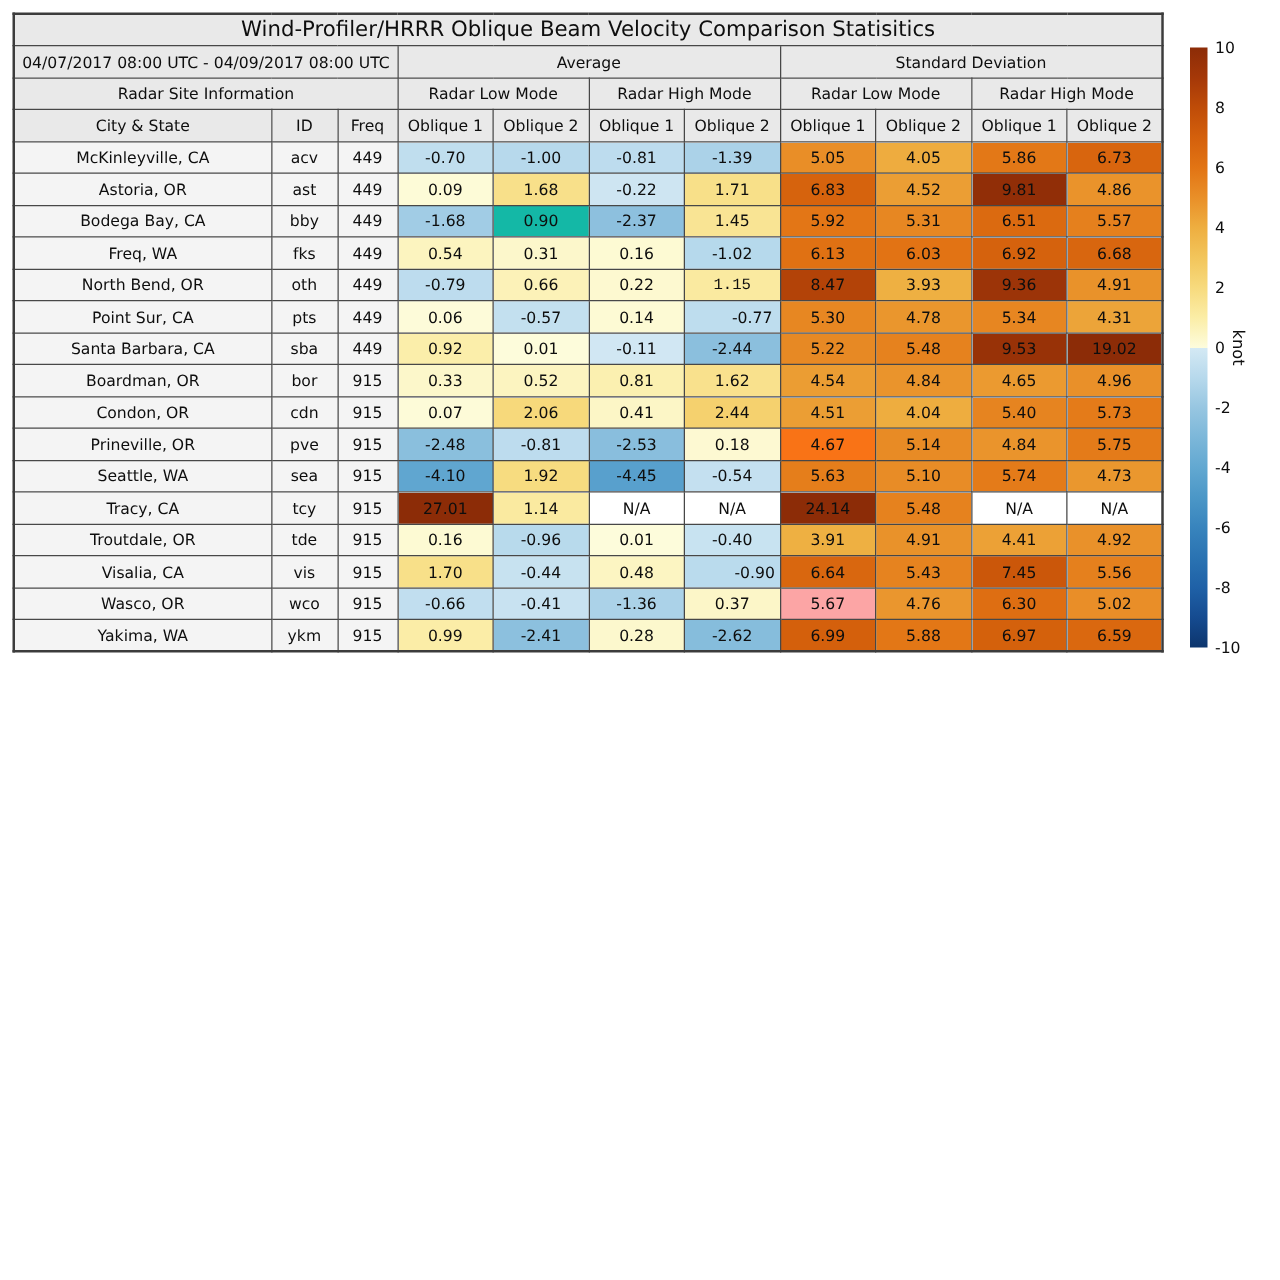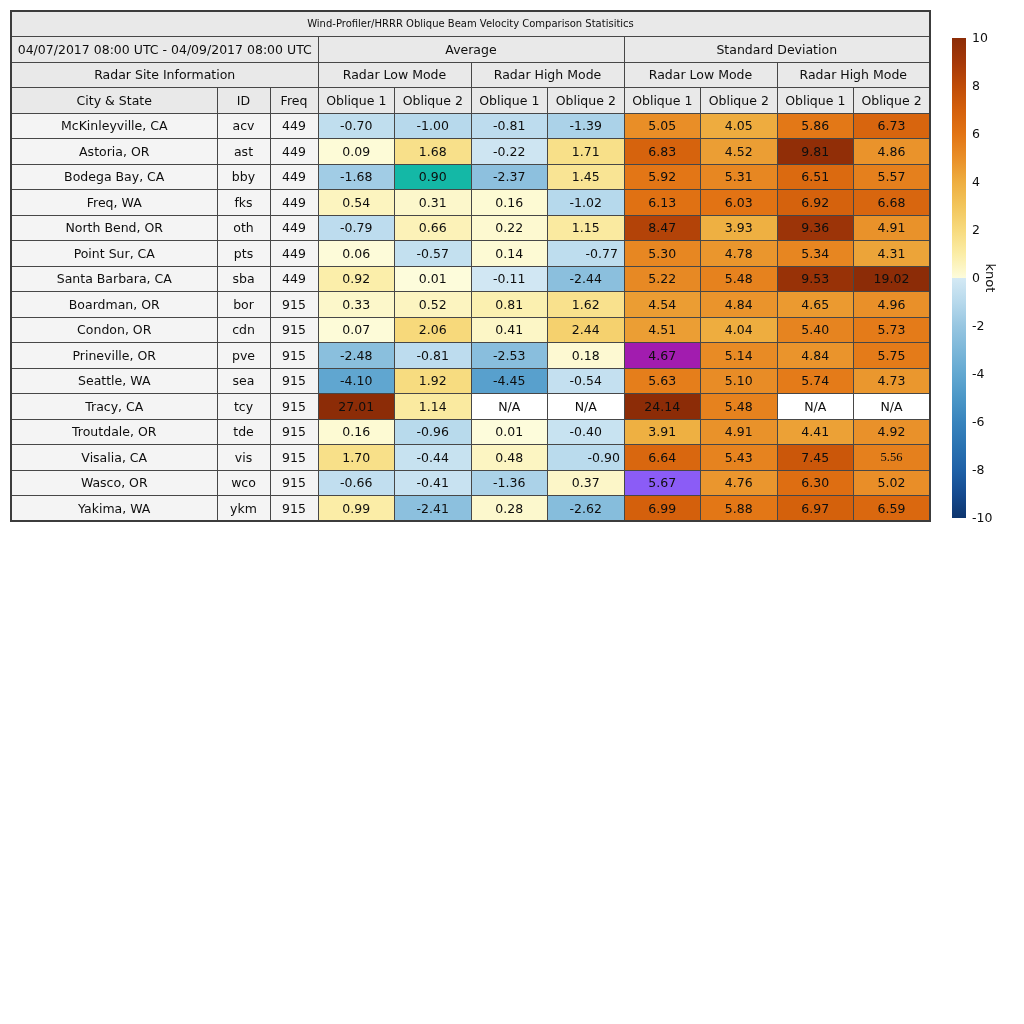--- a/index.html
+++ b/index.html
@@ -6,21 +6,21 @@
   html,body { width:1024px; height:1024px; background:#ffffff;
     font-family:"DejaVu Sans","Liberation Sans",sans-serif; }
   .fig { position:relative; width:1024px; height:1024px; overflow:hidden; }
 
   table.stats { position:absolute; left:10px; top:10px; width:921px;
     border-collapse:collapse; table-layout:fixed;
     border:2px solid #3c3c3c; }
   th, td { border:1px solid #474747; font-weight:normal; text-align:center;
     vertical-align:middle; font-size:12.5px; color:#0e0e0e; padding:0 2px;
     white-space:nowrap; overflow:hidden; }
-  .r-title th { height:25px; font-size:10px; }
+  .r-title th { height:25px; font-size:17px; }
   .r-grp th { height:26px; }
   .r-mode th { height:25px; }
   .r-cols th { height:26px; }
   tbody tr { height:25.5px; }
   th.hdr { background:#e9e9e9; }
   td.lbl { background:#f4f4f4; }
 
   .cbar { position:absolute; left:952px; top:38px; width:14px; height:480px; }
   .cbar-grad { position:absolute; left:0; top:0; width:14px; height:480px; }
   .cbar-tick { position:absolute; left:20px; height:16px; line-height:16px;
@@ -130,21 +130,21 @@
           <td style="background: rgb(213, 98, 13);">6.92</td>
           <td style="background: rgb(216, 102, 15);">6.68</td>
         </tr>
         <tr>
           <td class="lbl">North Bend, OR</td>
           <td class="lbl">oth</td>
           <td class="lbl">449</td>
           <td style="background: rgb(189, 220, 238);">-0.79</td>
           <td style="background: rgb(252, 242, 184);">0.66</td>
           <td style="background: rgb(253, 249, 208);">0.22</td>
-          <td style="background: rgb(250, 234, 160);">1.15</td>
+          <td style="background: rgb(250, 234, 160); font-family: Liberation Mono, monospace;">1.15</td>
           <td style="background: rgb(179, 67, 8);">8.47</td>
           <td style="background: rgb(238, 176, 66);">3.93</td>
           <td style="background: rgb(156, 52, 8);">9.36</td>
           <td style="background: rgb(233, 146, 42);">4.91</td>
         </tr>
         <tr>
           <td class="lbl">Point Sur, CA</td>
           <td class="lbl">pts</td>
           <td class="lbl">449</td>
           <td style="background: rgb(253, 251, 217);">0.06</td>
@@ -196,21 +196,21 @@
           <td style="background: rgb(228, 123, 25);">5.73</td>
         </tr>
         <tr>
           <td class="lbl">Prineville, OR</td>
           <td class="lbl">pve</td>
           <td class="lbl">915</td>
           <td style="background: rgb(138, 191, 221);">-2.48</td>
           <td style="background: rgb(189, 220, 238);">-0.81</td>
           <td style="background: rgb(137, 190, 221);">-2.53</td>
           <td style="background: rgb(253, 249, 210);">0.18</td>
-          <td style="background: #a21caf;">4.67</td>
+          <td style="background: #f97316;">4.67</td>
           <td style="background: rgb(232, 139, 37);">5.14</td>
           <td style="background: rgb(234, 148, 44);">4.84</td>
           <td style="background: rgb(228, 123, 25);">5.75</td>
         </tr>
         <tr>
           <td class="lbl">Seattle, WA</td>
           <td class="lbl">sea</td>
           <td class="lbl">915</td>
           <td style="background: rgb(96, 166, 208);">-4.10</td>
           <td style="background: rgb(247, 220, 128);">1.92</td>
@@ -251,31 +251,31 @@
           <td class="lbl">Visalia, CA</td>
           <td class="lbl">vis</td>
           <td class="lbl">915</td>
           <td style="background: rgb(248, 224, 137);">1.70</td>
           <td style="background: rgb(199, 226, 240);">-0.44</td>
           <td style="background: rgb(252, 245, 194);">0.48</td>
           <td style="background: rgb(186, 219, 237); padding-left: 38px;">-0.90</td>
           <td style="background: rgb(217, 103, 15);">6.64</td>
           <td style="background: rgb(230, 131, 31);">5.43</td>
           <td style="background: rgb(203, 87, 10);">7.45</td>
-          <td style="background: rgb(229, 128, 29); font-family: Liberation Serif, serif;">5.56</td>
+          <td style="background: rgb(229, 128, 29);">5.56</td>
         </tr>
         <tr>
           <td class="lbl">Wasco, OR</td>
           <td class="lbl">wco</td>
           <td class="lbl">915</td>
           <td style="background: rgb(193, 222, 239);">-0.66</td>
           <td style="background: rgb(200, 226, 241);">-0.41</td>
           <td style="background: rgb(171, 210, 232);">-1.36</td>
           <td style="background: rgb(252, 246, 200);">0.37</td>
-          <td style="background: #8b5cf6;">5.67</td>
+          <td style="background: #fca5a5;">5.67</td>
           <td style="background: rgb(234, 150, 46);">4.76</td>
           <td style="background: rgb(222, 110, 18);">6.30</td>
           <td style="background: rgb(233, 142, 40);">5.02</td>
         </tr>
         <tr>
           <td class="lbl">Yakima, WA</td>
           <td class="lbl">ykm</td>
           <td class="lbl">915</td>
           <td style="background: rgb(251, 237, 167);">0.99</td>
           <td style="background: rgb(140, 192, 222);">-2.41</td>

